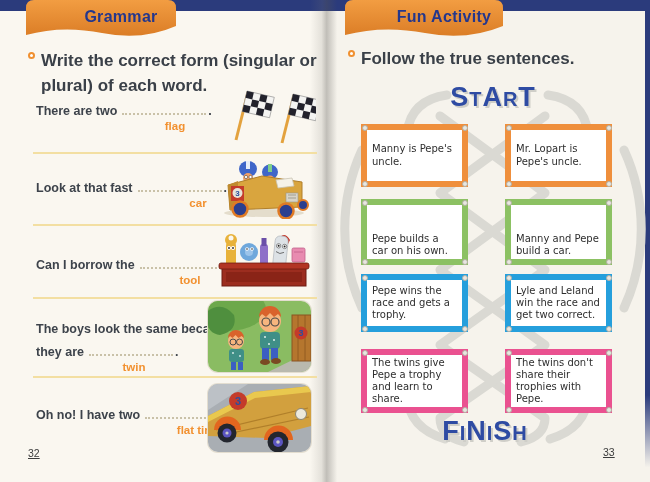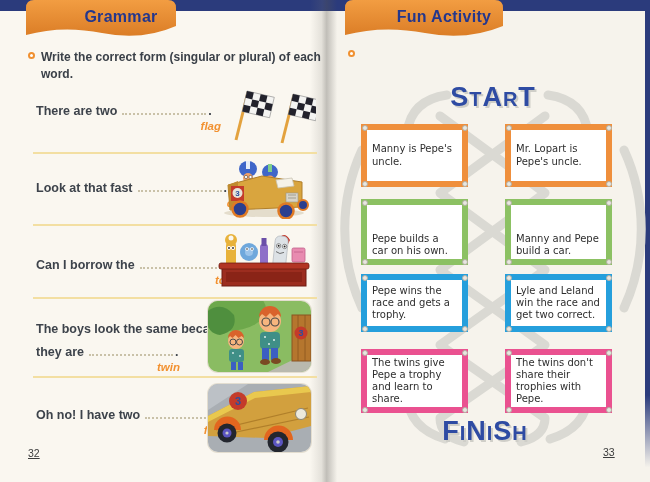--- a/index.html
+++ b/index.html
@@ -22,32 +22,32 @@
   .tab svg { position:absolute; left:0; top:0; }
   .tab .tab-label { position:absolute; left:0; right:0; top:8px; text-align:center;
     font-weight:bold; font-size:16px; color:#24378c; letter-spacing:.3px;padding-left:40px; }
   #tab-grammar { left:26px; width:150px; }
   #tab-fun { left:345px; width:158px; }
 
   
   .instruction { position:absolute; display:flex; align-items:flex-start; }
   .bullet-ring { width:7px; height:7px; border:2.2px solid #f09030; border-radius:50%;
     margin:3px 6px 0 0; flex:none; background:#fff; }
-  .instr-text { font-size:12px; font-weight:bold; color:#3a4048; line-height:1.45; }
+  .instr-text { font-size:17px; font-weight:bold; color:#3a4048; line-height:1.45; }
   #instr-left { left:28px; top:49px; width:312px; }
   #instr-right { left:348px; top:47px; width:280px; }
 
   
   .item { position:absolute; width:200px; }
   .line { font-size:12.5px; font-weight:bold; color:#3d434b; white-space:nowrap; }
   .line + .line { margin-top:9px; }
   .blank { display:inline-block; width:84px; height:11px;
     border-bottom:2px dotted #c9c1a8; margin:0 2px 0 5px; }
-  .hint { display:block; width:92px; text-align:right; margin-top:2px;
-    font-size:11.5px; font-weight:bold; color:#f29130;font-style:italic; }
+  .hint { display:block; width:92px; text-align:center; margin-top:2px;
+    font-size:11.5px; font-weight:bold; color:#f29130; }
   .sep { position:absolute; left:33px; width:284px; height:2px; background:#f3dfa2; }
   .illus { position:absolute; }
   .photo { border-radius:10px; overflow:hidden; box-shadow:0 0 0 1px #e3ddcf; }
   .page-num { position:absolute; font-size:10.5px; color:#3c3c3c;text-decoration:underline; }
 
   
   #maze-path { position:absolute; left:335px; top:0; }
   .bigword { position:absolute; text-align:center; font-weight:bold; color:#2e4ba3;
     text-shadow:2px 2px 0 #cfcec8; letter-spacing:1px; }
   #start-word { left:398px; top:82px; width:190px; }
@@ -301,20 +301,21 @@
             <stop offset="1" stop-color="#db7d26"></stop>
       </linearGradient>
         </defs>
       <path d="M8 0 H150 Q158 0 158 8 V26 Q122 41 80 33 Q38 25 0 35 V8 Q0 0 8 0 Z" fill="url(#g2)"></path>
     </svg>
     <span class="tab-label">Fun Activity</span>
   </div>
 
   <div class="instruction" id="instr-right">
     <span class="bullet-ring"></span>
+    <span class="instr-text">Follow the true sentences.</span>
   </div>
 
   <div class="bigword" id="start-word"><span class="lt-lg">S</span><span class="lt-sm">T</span><span class="lt-lg">A</span><span class="lt-sm">R</span><span class="lt-lg">T</span></div>
 
   <div class="frame f-orange c1 r1">
       <span class="bt">Manny is Pepe's uncle.</span>
     </div>
   <div class="frame f-orange c2 r1">
       <span class="bt">Mr. Lopart is Pepe's uncle.</span>
     </div>

